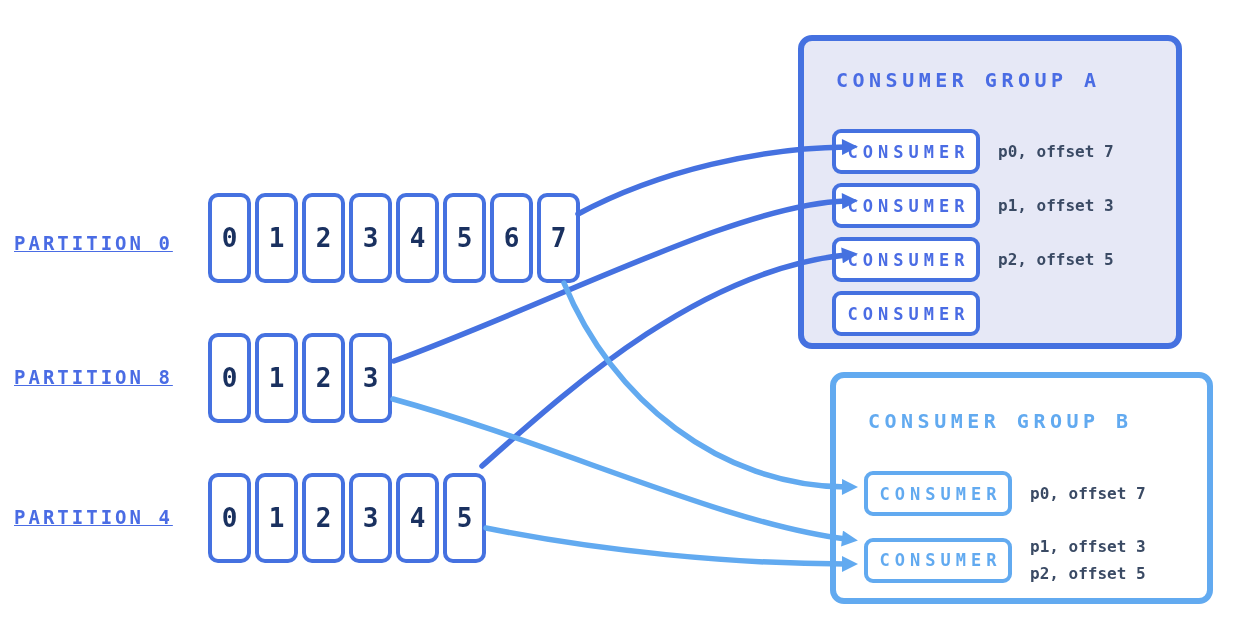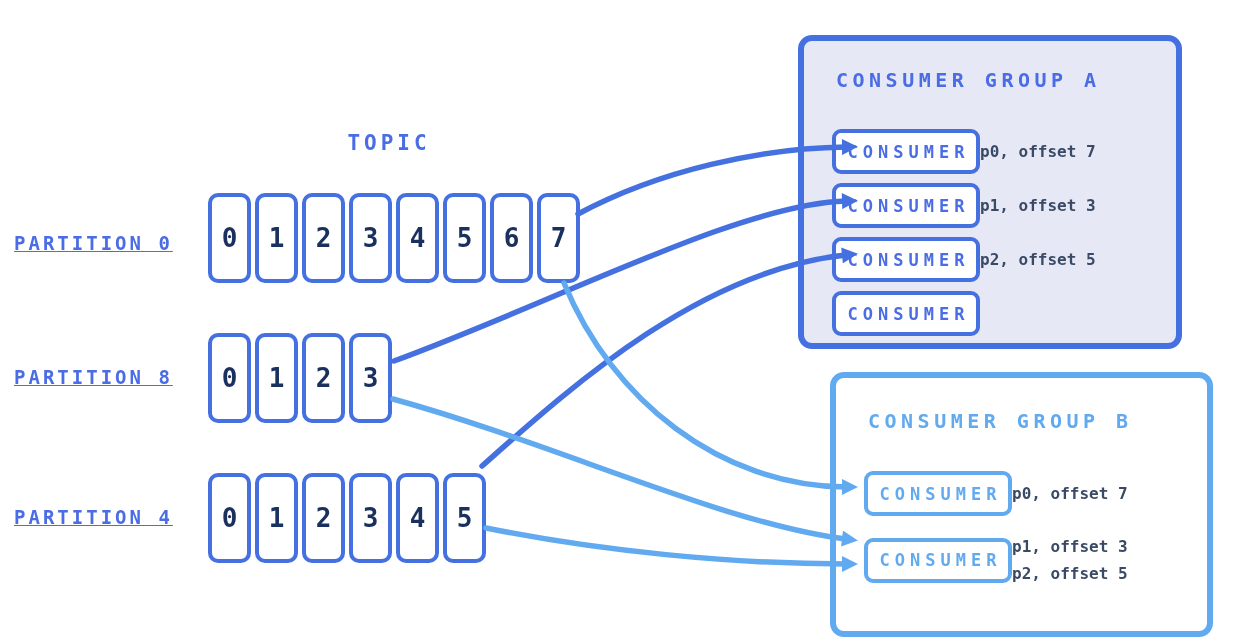--- a/index.html
+++ b/index.html
@@ -37,31 +37,31 @@
     font-size:26px;font-weight:bold;color:var(--navy);
   }
   .group{
     position:absolute;box-sizing:border-box;border-radius:14px;z-index:1;
   }
   .group-a{
     left:798px;top:35px;width:384px;height:314px;
     background:var(--groupabg);border:6px solid var(--dark);
   }
   .group-b{
-    left:830px;top:372px;width:383px;height:265px;
+    left:830px;top:372px;width:383px;height:232px;
     background:#ffffff;border:6px solid var(--light);
   }
   .group-title{
     position:absolute;left:32px;white-space:nowrap;
     font-size:20px;font-weight:bold;letter-spacing:4.5px;
   }
   .group-a .group-title{top:27px;color:var(--labelblue);}
   .group-b .group-title{top:31px;color:var(--light);}
   .consumer-row{
-    position:absolute;display:flex;align-items:center;
+    position:absolute;display:flex;align-items:center;gap:18px;
   }
   .consumer-box{
     width:148px;height:45px;box-sizing:border-box;flex:0 0 auto;
     border-radius:9px;background:#ffffff;
     display:flex;align-items:center;justify-content:center;
     font-size:17px;font-weight:bold;letter-spacing:5px;text-indent:5px;
     white-space:nowrap;
   }
   .group-a .consumer-box{border:4.5px solid var(--dark);color:var(--labelblue);}
   .group-b .consumer-box{border:4.5px solid var(--light);color:var(--light);}
@@ -90,21 +90,20 @@
     <g id="arrow-layer">
         <path d="M 578 214 C 660 170 762 148 846 147" fill="none" stroke="#4571E0" stroke-width="5.5" stroke-linecap="round" marker-end="url(#head-dark)"></path>
         <path d="M 394 361 C 560 300 740 204 846 201" fill="none" stroke="#4571E0" stroke-width="5.5" stroke-linecap="round" marker-end="url(#head-dark)"></path>
         <path d="M 482 466 C 570 388 700 270 846 255" fill="none" stroke="#4571E0" stroke-width="5.5" stroke-linecap="round" marker-end="url(#head-dark)"></path>
         <path d="M 564 283 C 612 400 720 486 846 487" fill="none" stroke="#62AAF0" stroke-width="5.5" stroke-linecap="round" marker-end="url(#head-light)"></path>
         <path d="M 393 399 C 556 444 724 524 846 539" fill="none" stroke="#62AAF0" stroke-width="5.5" stroke-linecap="round" marker-end="url(#head-light)"></path>
         <path d="M 486 528 C 600 551 732 564 846 564" fill="none" stroke="#62AAF0" stroke-width="5.5" stroke-linecap="round" marker-end="url(#head-light)"></path>
       </g>
   </svg>
 
-  <div class="topic">TOPIC</div>
 
   <div id="partitions-root">
       <div class="partition-label" style="top: 229px;">PARTITION 0</div>
       <div class="cell-row" style="top: 193px;">
         <div class="cell">0</div>
         <div class="cell">1</div>
         <div class="cell">2</div>
         <div class="cell">3</div>
         <div class="cell">4</div>
         <div class="cell">5</div>

